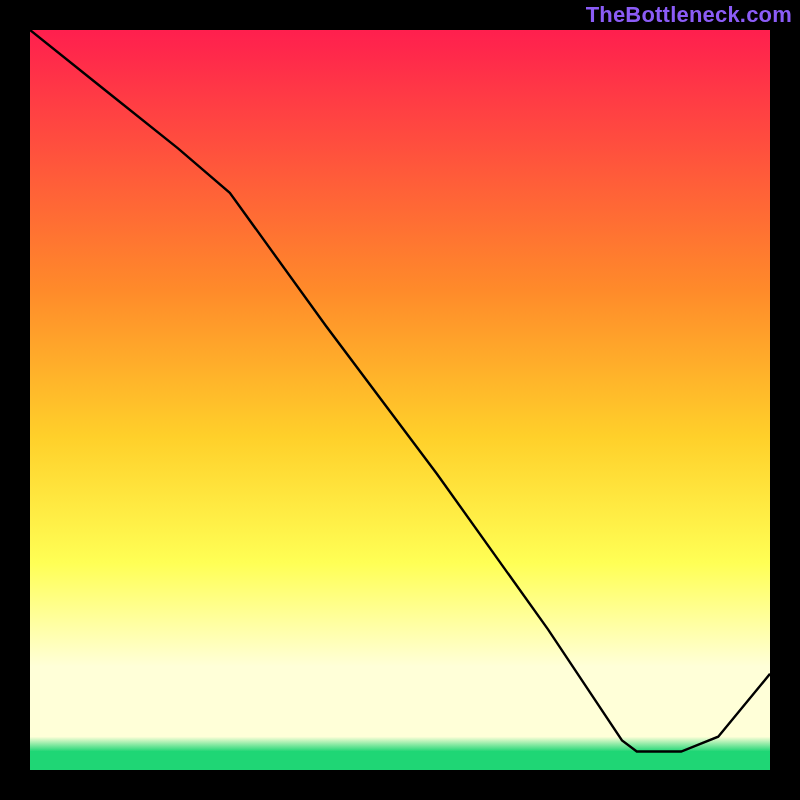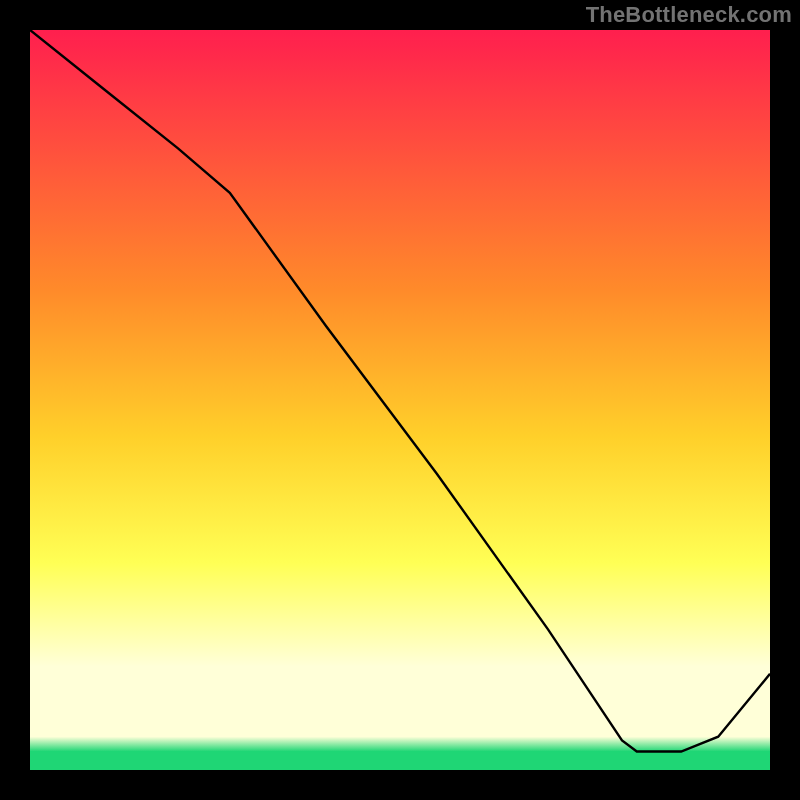--- a/index.html
+++ b/index.html
@@ -14,21 +14,21 @@
   .frame {
     position: relative;
     width: 800px;
     height: 800px;
     background: #000;
   }
   .watermark {
     position: absolute;
     top: 2px;
     right: 8px;
-    color: #737373;
+    color: #8b5cf6;
     font-size: 22px;
     font-weight: 600;
     letter-spacing: 0.2px;
     z-index: 30;
   }
   .plot-area {
     position: absolute;
     left: 30px;
     top: 30px;
     width: 740px;

